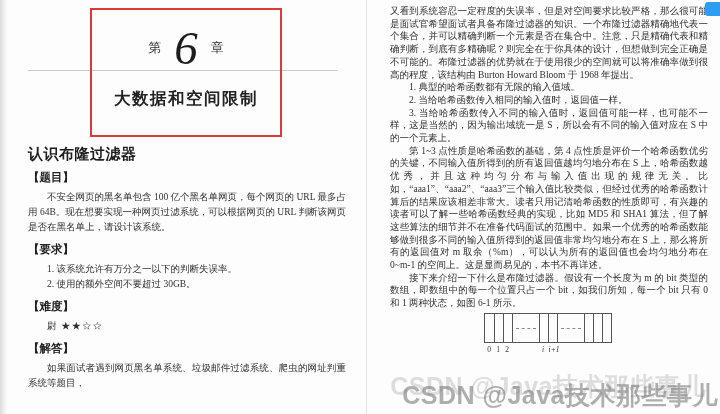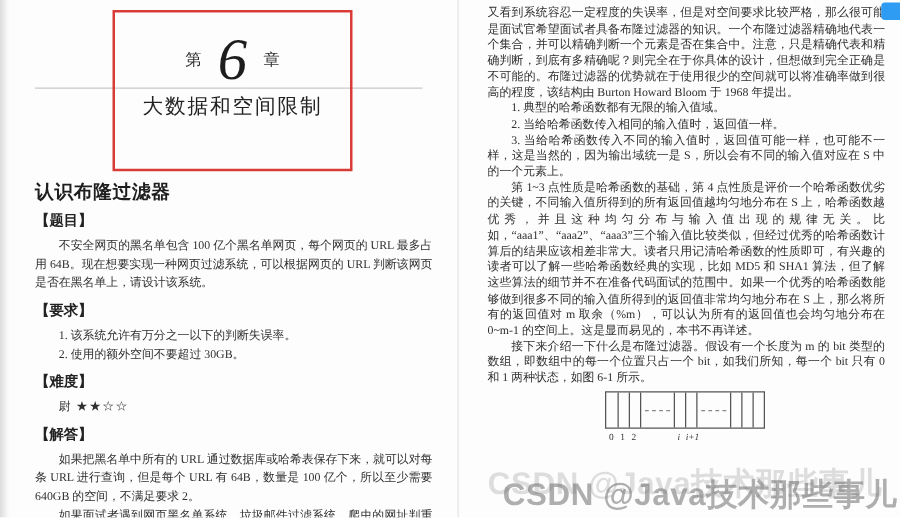--- a/index.html
+++ b/index.html
@@ -16,23 +16,23 @@
 
   
   .left-page{position:absolute;left:0;top:0;width:366px;height:414px;}
   .chapter-rule{position:absolute;left:28px;top:70px;width:310px;height:1px;background:#c9c9c9;}
   .chapter-box{position:absolute;left:90px;top:8px;width:192px;height:129px;
     border:2px solid #d93c37;box-sizing:border-box;}
   .chapter-row{display:flex;justify-content:center;align-items:center;gap:13px;margin-top:12px;height:52px;}
   .chapter-pre,.chapter-suf{font-family:"Liberation Sans","DejaVu Sans",sans-serif;font-size:13px;color:#333;}
   .chapter-num{font-family:"Liberation Serif","DejaVu Serif",serif;font-style:italic;
     font-size:47px;line-height:1;color:#1d1d1d;}
-  .chapter-title{text-align:center;
+  .chapter-title{margin-top:14px;text-align:center;
     font-family:"Liberation Sans","DejaVu Sans",sans-serif;
-    font-size:16.5px;font-weight:normal;letter-spacing:1.5px;color:#222;}
+    font-size:16.5px;font-weight:bold;letter-spacing:1.5px;color:#222;}
 
   .lp-content{position:absolute;left:28px;top:146px;width:318px;
     font-size:9.5px;line-height:15px;text-align:justify;}
   .section-heading{font-family:"Liberation Sans","DejaVu Sans",sans-serif;
     font-size:15px;font-weight:bold;color:#1e1e1e;margin:0 0 9px 0;letter-spacing:.5px;}
   .block-label{font-family:"Liberation Sans","DejaVu Sans",sans-serif;
     font-size:11.5px;font-weight:bold;color:#222;margin:7px 0 5px 0;}
   .lp-content p{margin:0;}
   .indent{text-indent:2em;}
   .req-item{margin-left:2em !important;}
@@ -93,21 +93,20 @@
       <p class="indent">不安全网页的黑名单包含 100 亿个黑名单网页，每个网页的 URL 最多占用 64B。现在想要实现一种网页过滤系统，可以根据网页的 URL 判断该网页是否在黑名单上，请设计该系统。</p>
 
       <div class="block-label">【要求】</div>
       <p class="req-item">1. 该系统允许有万分之一以下的判断失误率。</p>
       <p class="req-item">2. 使用的额外空间不要超过 30GB。</p>
 
       <div class="block-label">【难度】</div>
       <p class="diff-line">尉 ★★☆☆</p>
 
       <div class="block-label">【解答】</div>
-      <p class="indent">如果把黑名单中所有的 URL 通过数据库或哈希表保存下来，就可以对每条 URL 进行查询，但是每个 URL 有 64B，数量是 100 亿个，所以至少需要 640GB 的空间，不满足要求 2。</p>
       <p class="indent">如果面试者遇到网页黑名单系统、垃圾邮件过滤系统、爬虫的网址判重系统等题目，</p>
     </div>
   </div>
 
   <div class="right-page">
     <p>又看到系统容忍一定程度的失误率，但是对空间要求比较严格，那么很可能是面试官希望面试者具备布隆过滤器的知识。一个布隆过滤器精确地代表一个集合，并可以精确判断一个元素是否在集合中。注意，只是精确代表和精确判断，到底有多精确呢？则完全在于你具体的设计，但想做到完全正确是不可能的。布隆过滤器的优势就在于使用很少的空间就可以将准确率做到很高的程度，该结构由 Burton Howard Bloom 于 1968 年提出。</p>
     <p class="indent">1. 典型的哈希函数都有无限的输入值域。</p>
     <p class="indent">2. 当给哈希函数传入相同的输入值时，返回值一样。</p>
     <p class="indent">3. 当给哈希函数传入不同的输入值时，返回值可能一样，也可能不一样，这是当然的，因为输出域统一是 S，所以会有不同的输入值对应在 S 中的一个元素上。</p>
     <p class="indent">第 1~3 点性质是哈希函数的基础，第 4 点性质是评价一个哈希函数优劣的关键，不同输入值所得到的所有返回值越均匀地分布在 S 上，哈希函数越优秀，并且这种均匀分布与输入值出现的规律无关。比如，“aaa1”、“aaa2”、“aaa3”三个输入值比较类似，但经过优秀的哈希函数计算后的结果应该相差非常大。读者只用记清哈希函数的性质即可，有兴趣的读者可以了解一些哈希函数经典的实现，比如 MD5 和 SHA1 算法，但了解这些算法的细节并不在准备代码面试的范围中。如果一个优秀的哈希函数能够做到很多不同的输入值所得到的返回值非常均匀地分布在 S 上，那么将所有的返回值对 m 取余（%m），可以认为所有的返回值也会均匀地分布在 0~m-1 的空间上。这是显而易见的，本书不再详述。</p>

